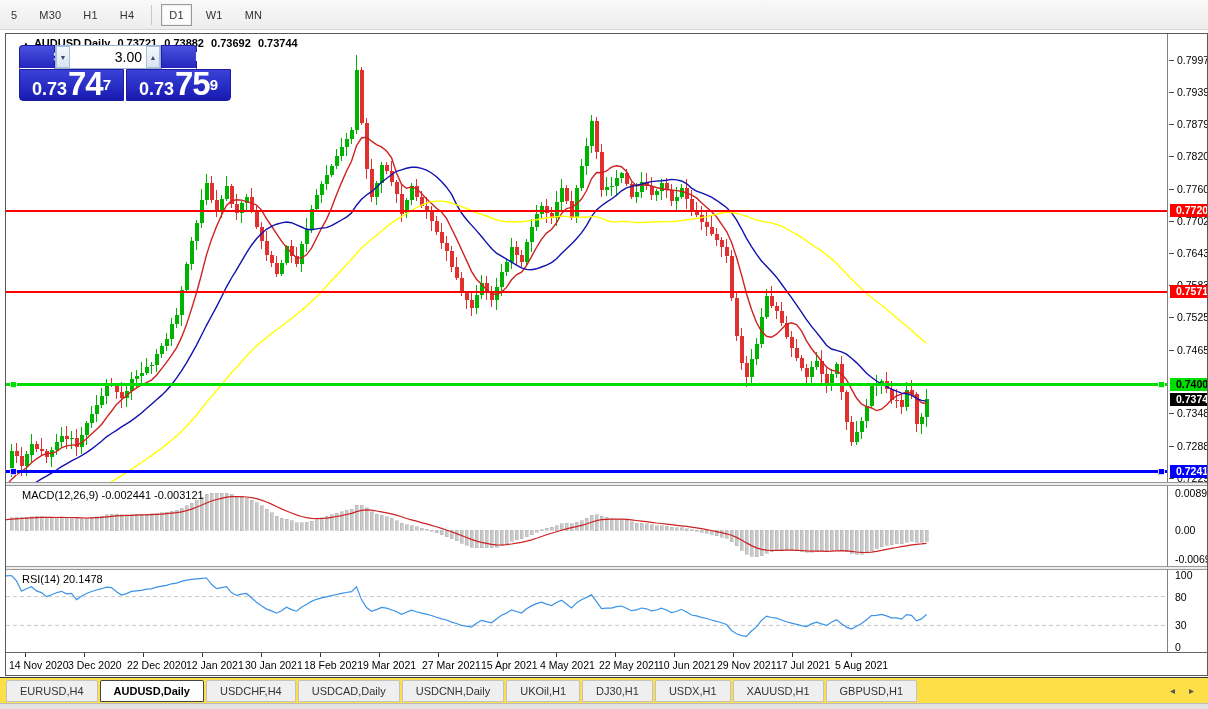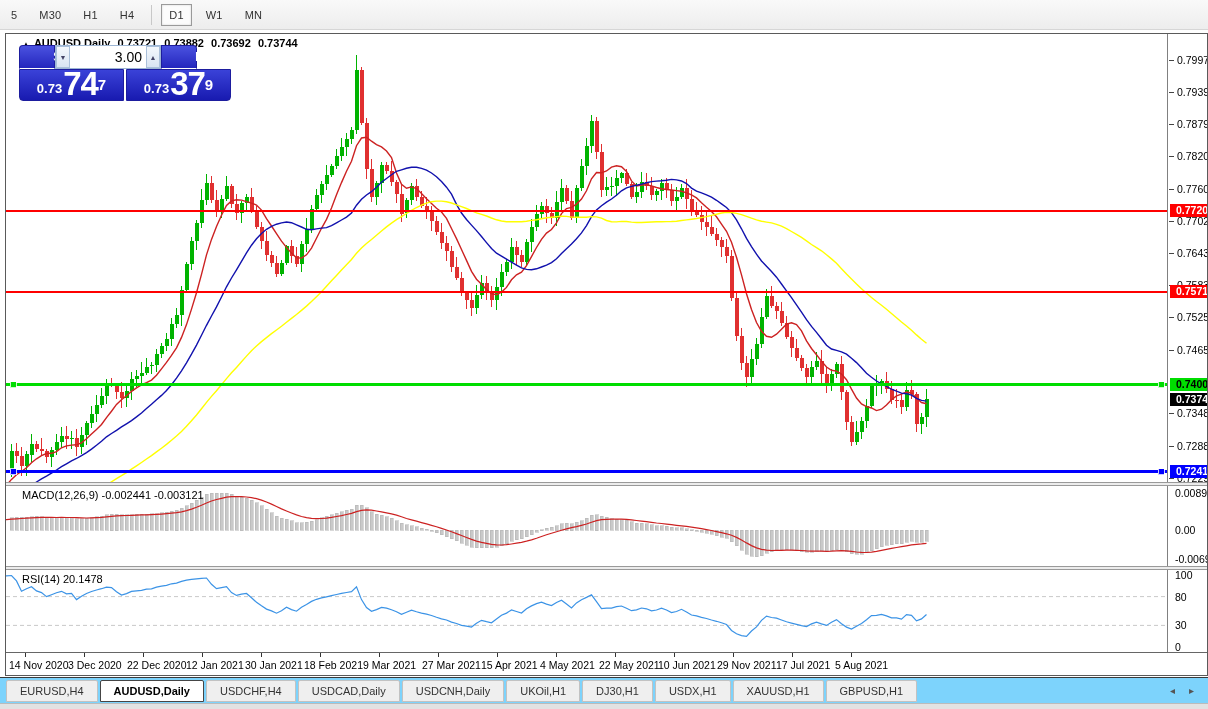--- a/index.html
+++ b/index.html
@@ -54,36 +54,36 @@
   .spin-btn { width:14px; background:linear-gradient(#f4f8fc,#d8e4f2); border:1px solid #aac0da;
     font-size:7px; color:#446; text-align:center; line-height:21px; cursor:pointer; }
   #volume-input { width:76px; border:0; outline:0; text-align:right; font-size:14px;
     padding-right:4px; font-family:inherit; }
   #trade-prices { display:flex; height:32px; }
   .price-box { flex:1; background:linear-gradient(#3a42d8,#181ab0); color:#fff;
     display:flex; align-items:flex-end; justify-content:center; padding-bottom:3px;
     border:1px solid #1d1d9e; }
   #bid-box { border-radius:0 0 0 4px; margin-right:1px; }
   #ask-box { border-radius:0 0 4px 0; margin-left:1px; }
-  .price-small { font-size:13px; font-weight:bold; margin-right:1px; line-height:16px; }
+  .price-small { font-size:18px; font-weight:bold; margin-right:1px; line-height:16px; }
   .price-big { font-size:33px; font-weight:bold; line-height:27px; letter-spacing:-1px; }
   .price-sup { font-size:15px; font-weight:bold; line-height:30px; align-self:flex-start; }
 
   
   .ind-label { position:absolute; left:16px; top:3px; font-size:11px; color:#000; z-index:4; }
   .ind-axis-lab { position:absolute; left:6px; font-size:10.5px; color:#000; white-space:nowrap; }
 
   
   #date-axis { position:relative; height:23px; border-top:1px solid #666; background:#fff; }
   .d-tick { position:absolute; top:0; width:1px; height:4px; background:#333; }
   .d-lab { position:absolute; top:6px; font-size:10.5px; color:#000; white-space:nowrap; }
 
   
   #tabbar { position:absolute; left:0; top:677px; width:1208px; height:26px;
-    background:#7dd3fc; border-top:1px solid #3a3a3a; display:flex; align-items:center;
+    background:#fde047; border-top:1px solid #3a3a3a; display:flex; align-items:center;
     font-size:11px; color:#333; padding-left:6px; }
   .tab { padding:4px 13px; border:1px solid #c2c2c2; background:#efefef; margin-right:2px;
     white-space:nowrap; cursor:pointer; border-radius:2px 2px 0 0; }
   .tab.active { background:#fff; border:1px solid #454545; font-weight:bold; color:#000; }
   #tab-arrows { margin-left:auto; margin-right:14px; color:#555; font-size:10px;
     display:flex; gap:14px; }
   #tab-arrows span { cursor:pointer; }
   #bottom-strip { position:absolute; left:0; top:703px; width:1208px; height:6px;
     background:#e2e2e2; border-top:1px solid #bbb; }
 </style>
@@ -125,21 +125,21 @@
           <div class="trade-btn" id="buy-button">BUY</div>
         </div>
         <div id="trade-prices">
           <div class="price-box" id="bid-box">
             <span class="price-small">0.73</span>
             <span class="price-big">74</span>
             <span class="price-sup">7</span>
           </div>
           <div class="price-box" id="ask-box">
             <span class="price-small">0.73</span>
-            <span class="price-big">37</span>
+            <span class="price-big">75</span>
             <span class="price-sup">9</span>
           </div>
         </div>
       </div>
 
       <div class="plot-area" id="main-plot">
           <svg width="1162" height="448" shape-rendering="crispEdges">
             <g>
               <line x1="5.5" y1="410.1" x2="5.5" y2="442.6" stroke="#00b300" stroke-width="1"></line>
               <rect x="3.5" y="417.1" width="4" height="22.6" fill="#00b300"></rect>

